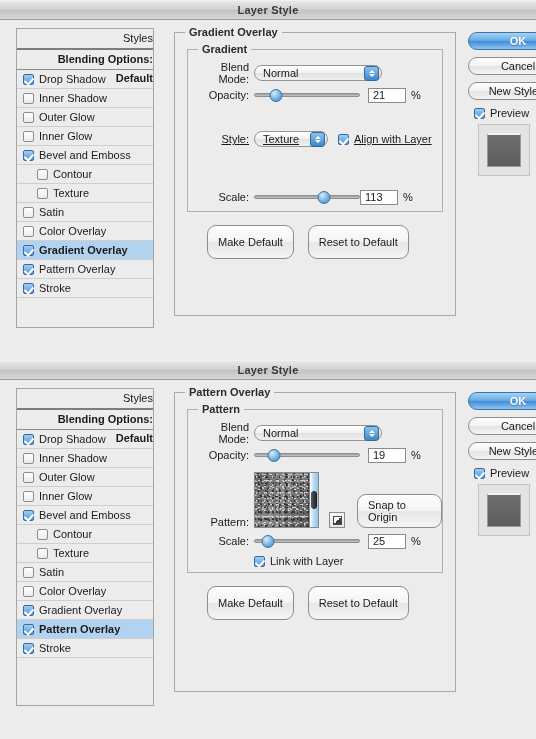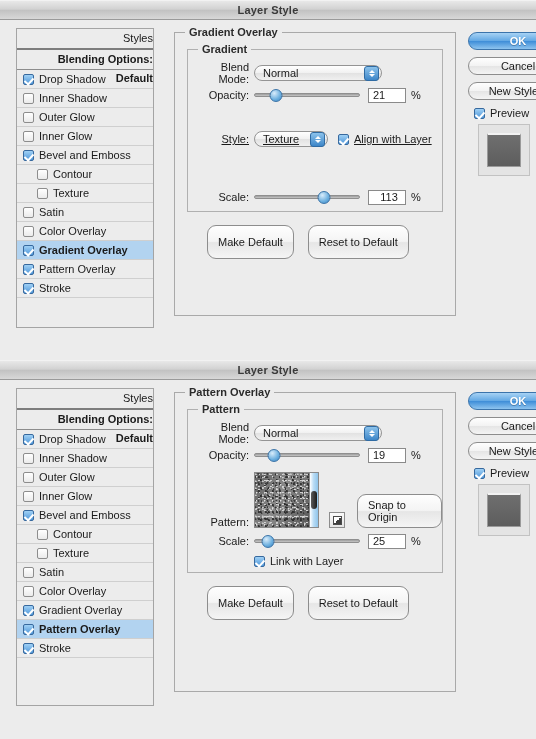--- a/index.html
+++ b/index.html
@@ -471,21 +471,21 @@
           </span>
         </div>
 
 
         <div class="row" style="top:138px;">
           <span class="flabel">Scale:</span>
           <div class="slider" style="width:106px;">
             <span class="track"></span>
             <span class="thumb" style="left:66%;"></span>
           </div>
-          <div class="numbox" style="width:38px;margin-left:8px;justify-content:center;">
+          <div class="numbox" style="width:38px;margin-left:0;">
             <span>113</span>
           </div>
           <span class="pct">%</span>
         </div>
       </div>
 
       <div style="position:absolute;left:32px;top:192px;display:flex;gap:14px;">
         <span class="pillbtn">Make Default</span>
         <span class="pillbtn">Reset to Default</span>
       </div>

